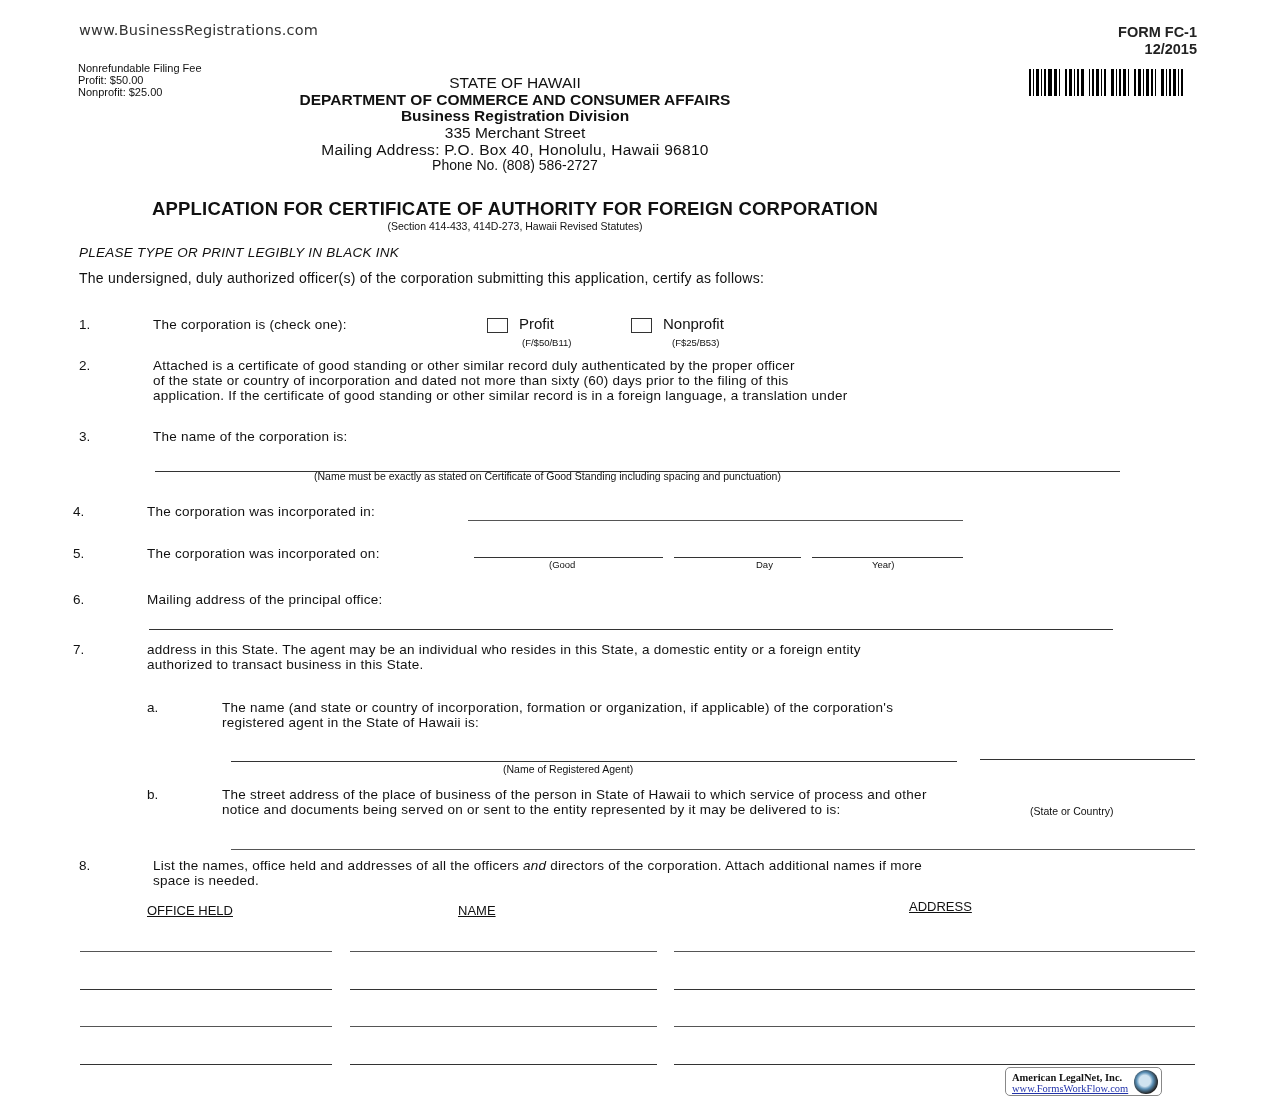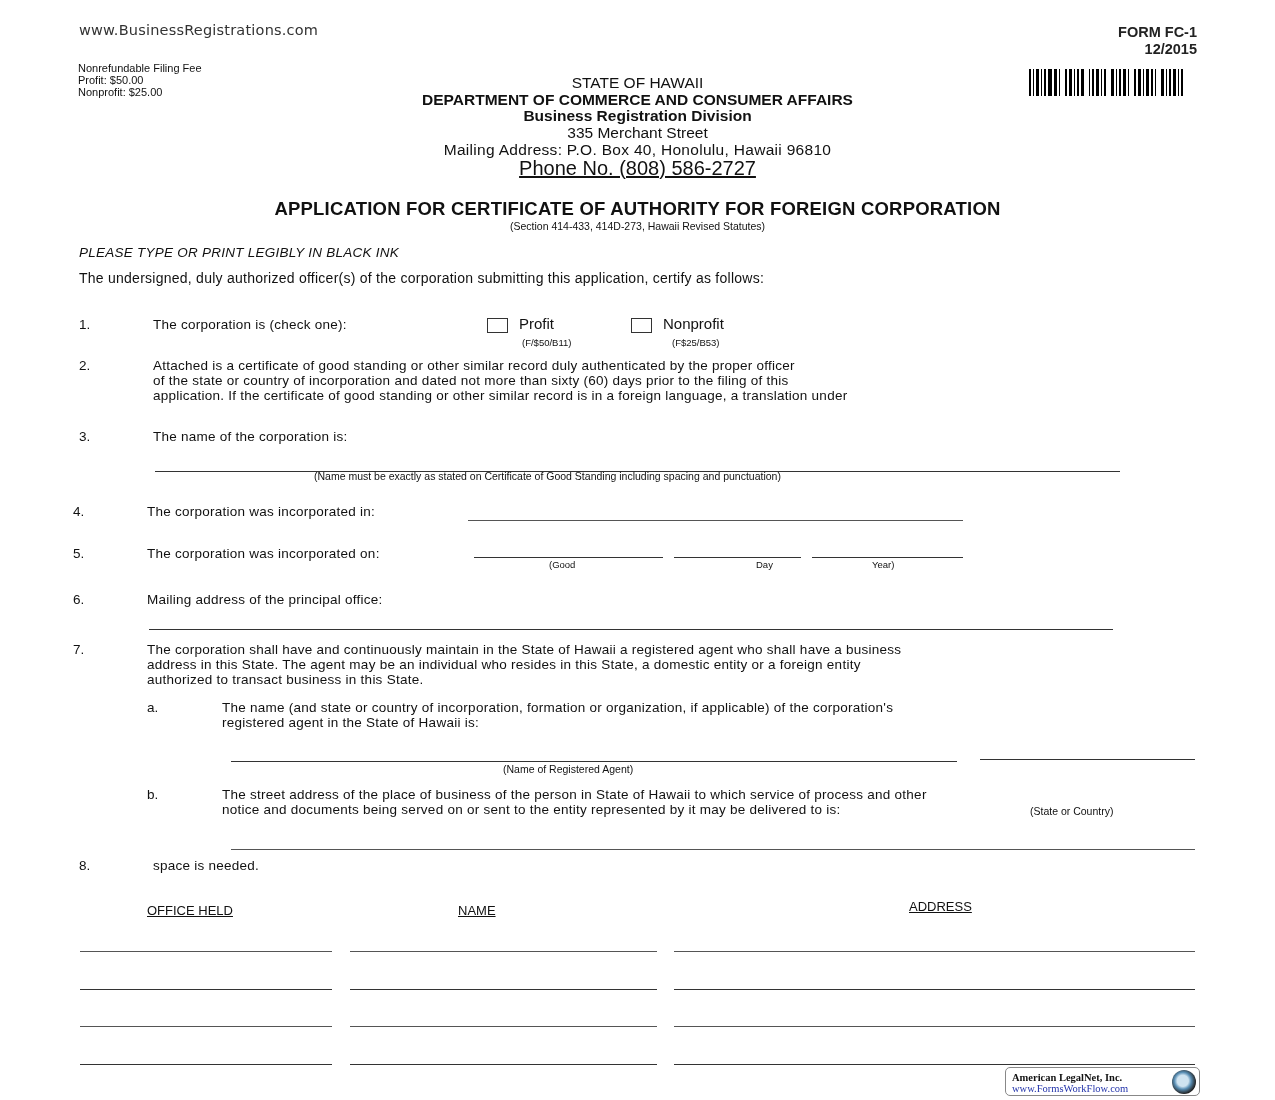--- a/index.html
+++ b/index.html
@@ -4,42 +4,42 @@
 <style>
   * { box-sizing: border-box; margin: 0; padding: 0; }
   html, body { width: 1275px; height: 1100px; background: #ffffff; overflow: hidden; }
   body { position: relative; font-family: "Liberation Sans", sans-serif; color: #111; }
   .abs { position: absolute; white-space: nowrap; }
   .site { left: 79px; top: 22px; font-family: "DejaVu Sans", sans-serif; font-size: 14.5px; color: #333; letter-spacing: 0.2px; }
   .fee { left: 78px; top: 50px; font-size: 11px; line-height: 12px; color: #111; margin-top: 12px; }
   .form-id { right: 78px; top: 24px; text-align: right; font-weight: bold; font-size: 14.5px; line-height: 17px; color: #222; }
   .barcode { left: 1029px; top: 69px; width: 186px; height: 27px; display: flex; align-items: stretch; }
   .barcode span { display: block; background: #000; margin-right: 2px; }
-  .center-block { left: 0; width: 1275px; text-align: center; }
+  .center-block { left: 0; width: 1030px; text-align: center; }
   .hdr1 { top: 74px; font-size: 15.5px; }
   .hdr2 { top: 91px; font-size: 15.5px; font-weight: bold; }
   .hdr3 { top: 107px; font-size: 15.5px; font-weight: bold; }
   .hdr4 { top: 124px; font-size: 15.5px; }
   .hdr5 { top: 141px; font-size: 15.5px; letter-spacing: 0.3px; }
-  .hdr6 { top: 157px; font-size: 20px; text-decoration: underline; }
+  .hdr6 { top: 157px; font-size: 14px; }
   .title { top: 198px; font-size: 18.5px; font-weight: bold; letter-spacing: 0.2px; }
   .subtitle { top: 220px; font-size: 10.5px; }
   .body-text { font-size: 13.5px; line-height: 15px; letter-spacing: 0.25px; }
   .italic { font-style: italic; }
   .num { font-size: 13.5px; }
   .checkbox { position: absolute; width: 21px; height: 15px; border: 1px solid #333; background: #fff; cursor: pointer; }
   .chk-label { font-size: 15px; }
   .small { font-size: 9.5px; }
   .line { position: absolute; height: 0; border-top: 1.5px solid #555; }
   .line.dark { border-top-color: #333; }
   .caption { font-size: 10.5px; }
   .col-head { font-size: 13px; text-decoration: underline; }
-  .logo { left: 1005px; top: 1067px; width: 195px; height: 29px; border: 1px solid #888; border-radius: 5px; background: #fff; }
+  .logo { left: 1005px; top: 1067px; width: 157px; height: 29px; border: 1px solid #888; border-radius: 5px; background: #fff; }
   .logo-name { position: absolute; left: 6px; top: 4px; font-family: "Liberation Serif", serif; font-size: 10.5px; font-weight: bold; color: #111; }
-  .logo-url { position: absolute; left: 6px; top: 15px; font-family: "Liberation Serif", serif; font-size: 10.5px; color: #2233aa; }
+  .logo-url { position: absolute; left: 6px; top: 15px; font-family: "Liberation Serif", serif; font-size: 10.5px; color: #2233aa; text-decoration: underline; }
   .logo-globe { position: absolute; right: 3px; top: 2px; width: 24px; height: 24px; border-radius: 50%; background: radial-gradient(circle at 45% 45%, #cfe3f0 0 30%, #5a8fb5 45%, #222 70%, #666 100%); }
   .input-line { position: absolute; height: 14px; cursor: text; }
 </style>
 </head>
 <body>
 
 <div class="abs site">www.BusinessRegistrations.com</div>
 <div class="abs fee">
   <div>Nonrefundable Filing Fee</div>
   <div>Profit: $50.00</div>
@@ -139,21 +139,20 @@
 <div class="line dark" style="left:812px; top:557px; width:151px;"></div>
 <div class="abs small" style="left:872px; top:559px;">Year)</div>
 
 <div class="abs num" style="left:73px; top:592px;">6.</div>
 <div class="abs body-text" style="left:147px; top:592px;">Mailing address of the principal office:</div>
 <div class="input-line" style="left:149px; top:615px; width:964px;"></div>
 <div class="line dark" style="left:149px; top:629px; width:964px;"></div>
 
 <div class="abs num" style="left:73px; top:642px;">7.</div>
 <div class="abs body-text" style="left:147px; top:642px;">
-  <div>The corporation shall have and continuously maintain in the State of Hawaii a registered agent who shall have a business</div>
   <div>address in this State.  The agent may be an individual who resides in this State, a domestic entity or a foreign entity</div>
   <div>authorized to transact business in this State.</div>
 </div>
 
 <div class="abs num" style="left:147px; top:700px;">a.</div>
 <div class="abs body-text" style="left:222px; top:700px;">
   <div>The name (and state or country of incorporation, formation or organization, if applicable) of the corporation's</div>
   <div>registered agent in the State of Hawaii is:</div>
 </div>
 <div class="input-line" style="left:231px; top:747px; width:726px;"></div>
@@ -166,20 +165,21 @@
 <div class="abs num" style="left:147px; top:787px;">b.</div>
 <div class="abs body-text" style="left:222px; top:787px;">
   <div>The street address of the place of business of the person in State of Hawaii to which service of process and other</div>
   <div>notice and documents being served on or sent to the entity represented by it may be delivered to is:</div>
 </div>
 <div class="input-line" style="left:231px; top:835px; width:964px;"></div>
 <div class="line" style="left:231px; top:849px; width:964px;"></div>
 
 <div class="abs num" style="left:79px; top:858px;">8.</div>
 <div class="abs body-text" style="left:153px; top:858px;">
+  <div><span>List the names, office held and addresses of all the officers </span><em>and</em><span> directors of the corporation.  Attach additional names if more</span></div>
   <div>space is needed.</div>
 </div>
 
 <div class="abs col-head" style="left:147px; top:903px;">OFFICE HELD</div>
 <div class="abs col-head" style="left:458px; top:903px;">NAME</div>
 <div class="abs col-head" style="left:909px; top:899px;">ADDRESS</div>
 
 <div>
 
   <div class="input-line" style="left:80px; top:937px; width:252px;"></div>

